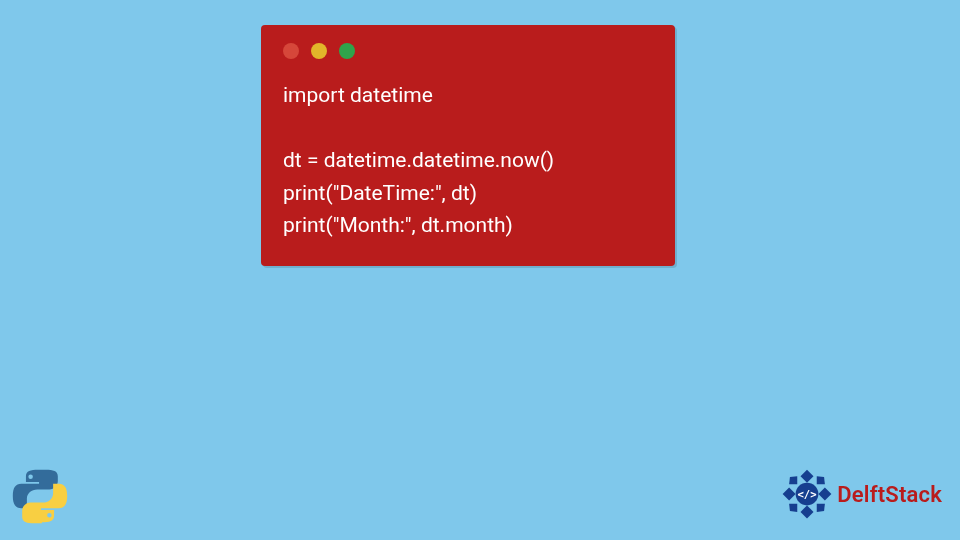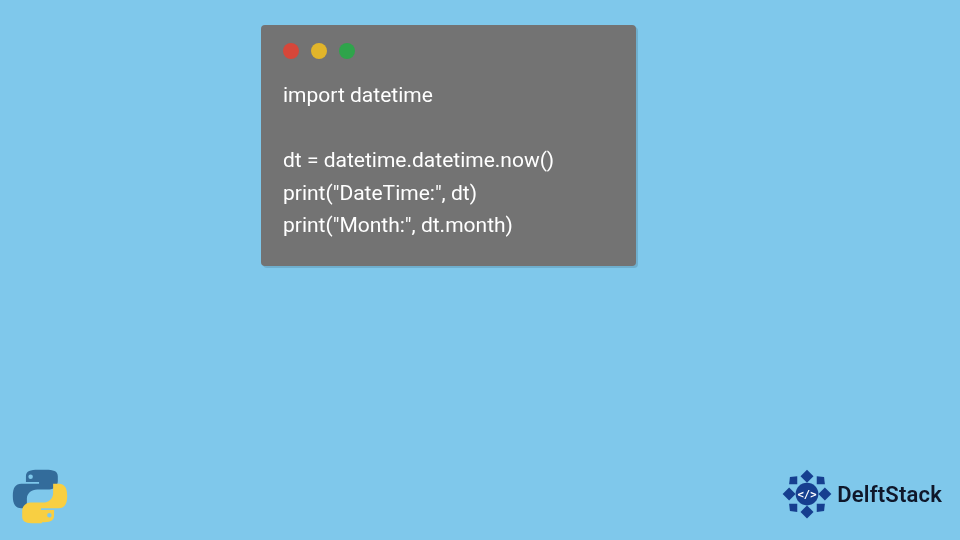--- a/index.html
+++ b/index.html
@@ -6,22 +6,22 @@
   html, body { width: 960px; height: 540px; overflow: hidden; }
   body {
     background: #7fc8eb;
     font-family: -apple-system, BlinkMacSystemFont, "Segoe UI", Roboto, sans-serif;
     position: relative;
   }
   .code-window {
     position: absolute;
     left: 261px;
     top: 25px;
-    width: 375px;
-    background: #737373;
+    width: 414px;
+    background: #b91c1c;
     border-radius: 4px;
     padding: 18px 22px 24px 22px;
     box-shadow: 2px 2px 0 0 rgba(0,0,0,0.12);
   }
   .traffic-lights {
     display: flex;
     gap: 12px;
     margin-bottom: 20px;
   }
   .traffic-lights span {
@@ -91,14 +91,14 @@
       <polygon points="2,32 10,24 18,32 10,40"></polygon>
       <polygon points="46,32 54,24 62,32 54,40"></polygon>
       <polygon points="11,11 20,10 20,20 10,20"></polygon>
       <polygon points="53,11 54,20 44,20 44,10"></polygon>
       <polygon points="11,53 10,44 20,44 20,54"></polygon>
       <polygon points="53,53 44,54 44,44 54,44"></polygon>
     </g>
     <circle cx="32" cy="32" r="14" fill="#163f8f"></circle>
     <text x="32" y="37" text-anchor="middle" font-size="13" font-family="monospace" font-weight="bold" fill="#ffffff">&lt;/&gt;</text>
   </svg>
-  <span class="delft-text" style="color:#0f172a">DelftStack</span>
+  <span class="delft-text" style="color:#b91c1c">DelftStack</span>
 </div>
 
 </body></html>

